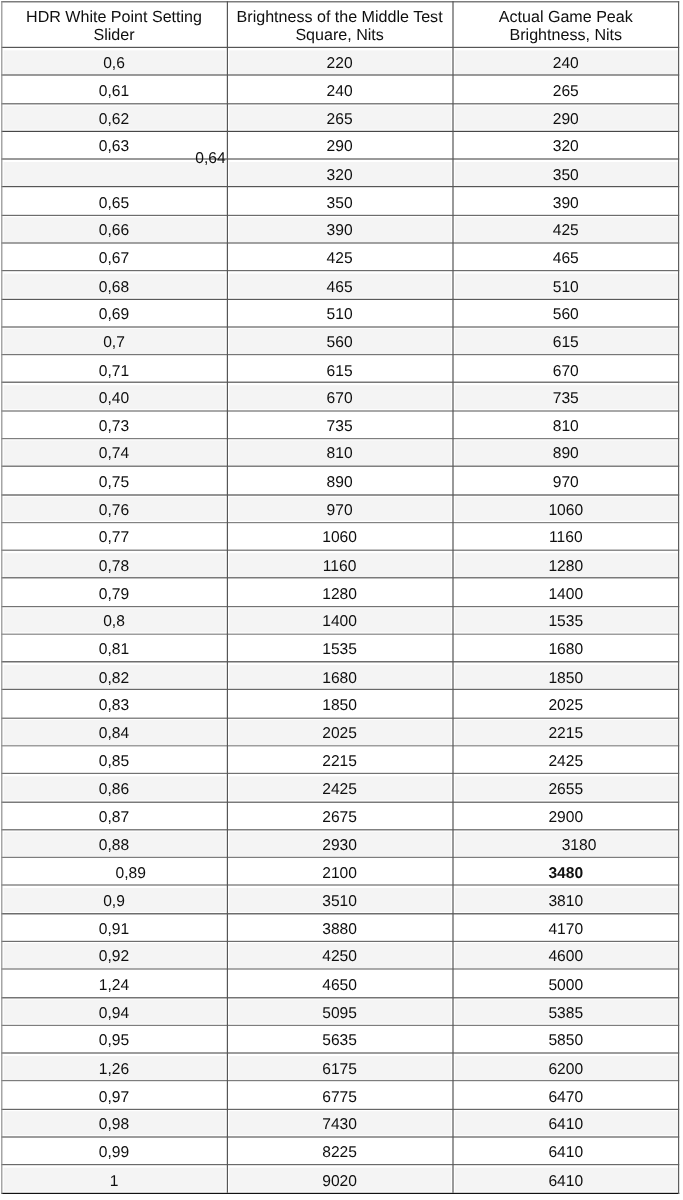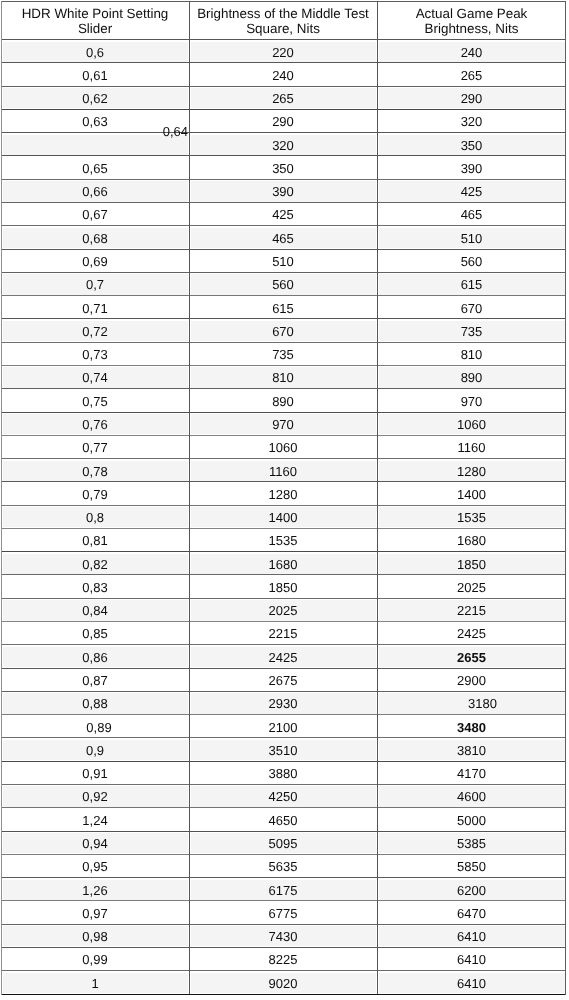--- a/index.html
+++ b/index.html
@@ -261,21 +261,21 @@
         <div class="cellbox val" style="left: 2px; width: 186px; top: 278.28px;">0,7</div>
         <div class="cellbox val" style="left: 190px; width: 186px; top: 278.28px;">560</div>
         <div class="cellbox val" style="left: 378px; width: 187px; top: 278.28px;">615</div>
       </div>
       <div class="rowbox">
         <div class="cellbox val" style="left: 2px; width: 186px; top: 301.559px;">0,71</div>
         <div class="cellbox val" style="left: 190px; width: 186px; top: 301.559px;">615</div>
         <div class="cellbox val" style="left: 378px; width: 187px; top: 301.559px;">670</div>
       </div>
       <div class="rowbox">
-        <div class="cellbox val" style="left: 2px; width: 186px; top: 324.837px;">0,72</div>
+        <div class="cellbox val" style="left: 2px; width: 186px; top: 324.837px;">0,40</div>
         <div class="cellbox val" style="left: 190px; width: 186px; top: 324.837px;">670</div>
         <div class="cellbox val" style="left: 378px; width: 187px; top: 324.837px;">735</div>
       </div>
       <div class="rowbox">
         <div class="cellbox val" style="left: 2px; width: 186px; top: 348.115px;">0,73</div>
         <div class="cellbox val" style="left: 190px; width: 186px; top: 348.115px;">735</div>
         <div class="cellbox val" style="left: 378px; width: 187px; top: 348.115px;">810</div>
       </div>
       <div class="rowbox">
         <div class="cellbox val" style="left: 2px; width: 186px; top: 371.393px;">0,74</div>
@@ -333,34 +333,34 @@
         <div class="cellbox val" style="left: 378px; width: 187px; top: 604.173px;">2215</div>
       </div>
       <div class="rowbox">
         <div class="cellbox val" style="left: 2px; width: 186px; top: 627.451px;">0,85</div>
         <div class="cellbox val" style="left: 190px; width: 186px; top: 627.451px;">2215</div>
         <div class="cellbox val" style="left: 378px; width: 187px; top: 627.451px;">2425</div>
       </div>
       <div class="rowbox">
         <div class="cellbox val" style="left: 2px; width: 186px; top: 650.729px;">0,86</div>
         <div class="cellbox val" style="left: 190px; width: 186px; top: 650.729px;">2425</div>
-        <div class="cellbox val" style="left: 378px; width: 187px; top: 650.729px; font-weight: bold;">2655</div>
+        <div class="cellbox val" style="left: 378px; width: 187px; top: 650.729px;">2655</div>
       </div>
       <div class="rowbox">
         <div class="cellbox val" style="left: 2px; width: 186px; top: 674.007px;">0,87</div>
         <div class="cellbox val" style="left: 190px; width: 186px; top: 674.007px;">2675</div>
         <div class="cellbox val" style="left: 378px; width: 187px; top: 674.007px;">2900</div>
       </div>
       <div class="rowbox">
         <div class="cellbox val" style="left: 2px; width: 186px; top: 697.285px;">0,88</div>
         <div class="cellbox val" style="left: 190px; width: 186px; top: 697.285px;">2930</div>
         <div class="cellbox val" style="left: 389px; width: 187px; top: 697.285px;">3180</div>
       </div>
       <div class="rowbox">
-        <div class="cellbox val" style="left: 6px; width: 186px; top: 720.563px;">0,89</div>
+        <div class="cellbox val" style="left: 16px; width: 186px; top: 720.563px;">0,89</div>
         <div class="cellbox val" style="left: 190px; width: 186px; top: 720.563px;">2100</div>
         <div class="cellbox val" style="left: 378px; width: 187px; top: 720.563px; font-weight: bold;">3480</div>
       </div>
       <div class="rowbox">
         <div class="cellbox val" style="left: 2px; width: 186px; top: 743.841px;">0,9</div>
         <div class="cellbox val" style="left: 190px; width: 186px; top: 743.841px;">3510</div>
         <div class="cellbox val" style="left: 378px; width: 187px; top: 743.841px;">3810</div>
       </div>
       <div class="rowbox">
         <div class="cellbox val" style="left: 2px; width: 186px; top: 767.12px;">0,91</div>

